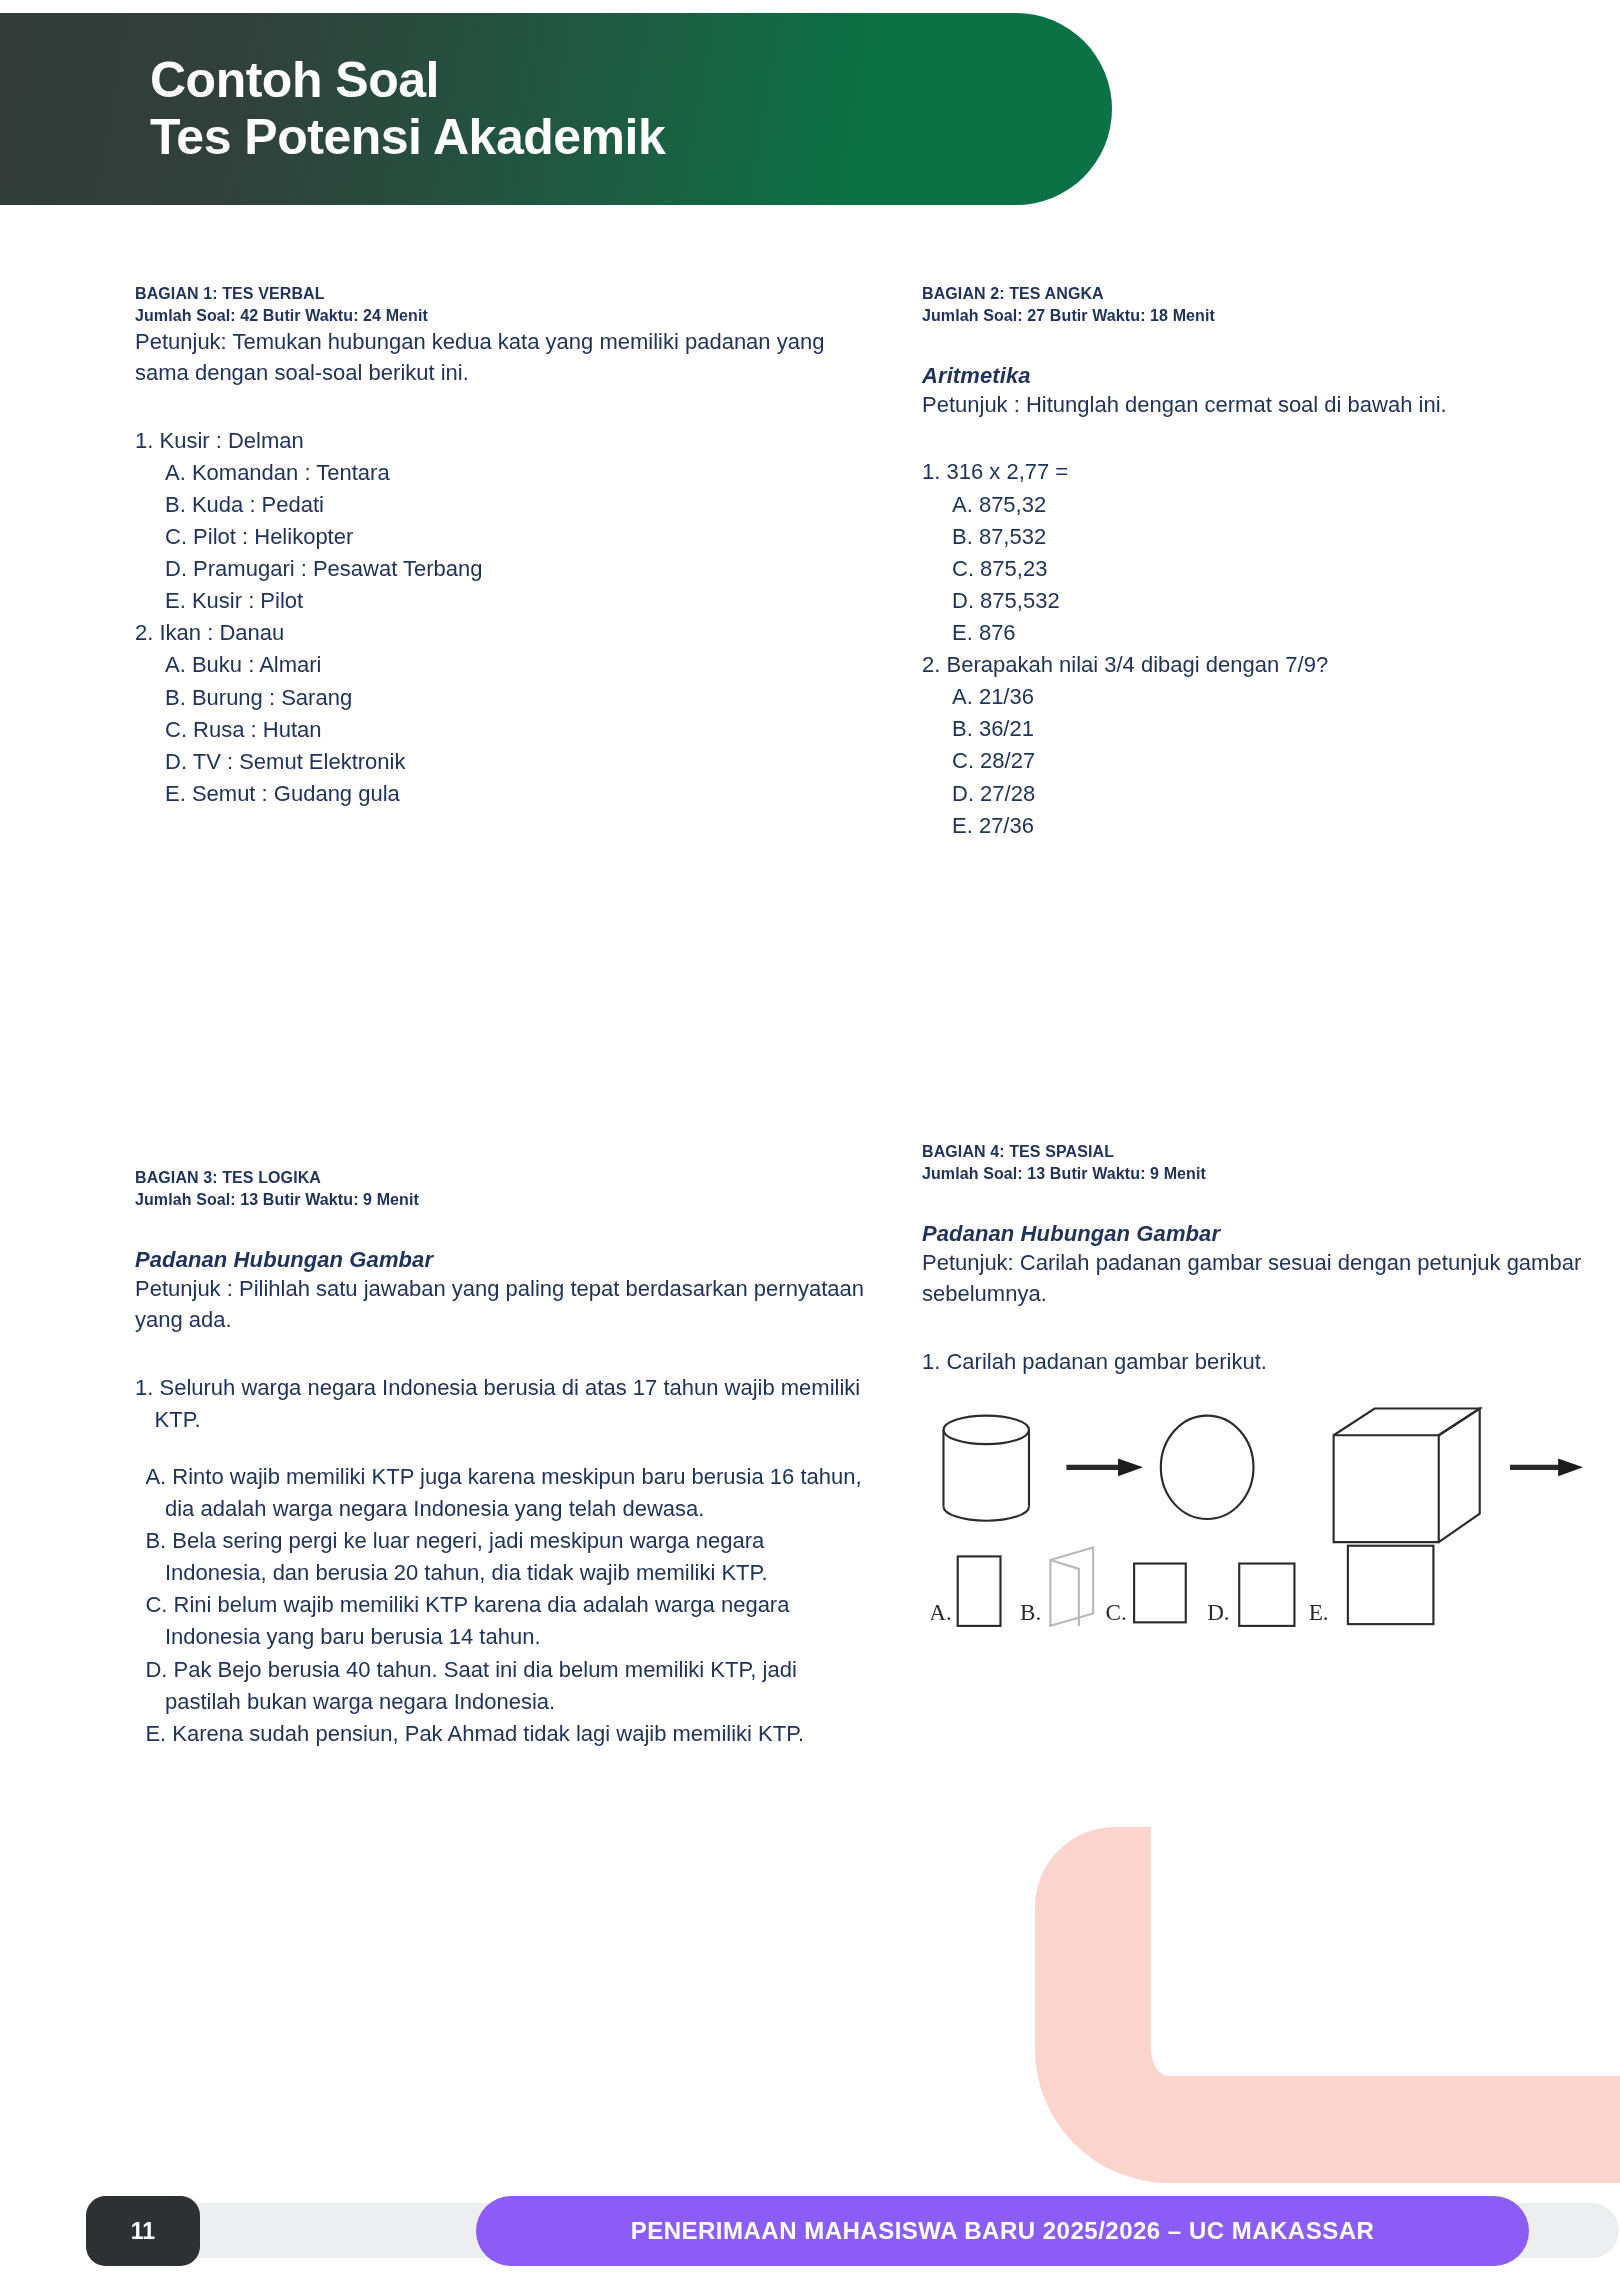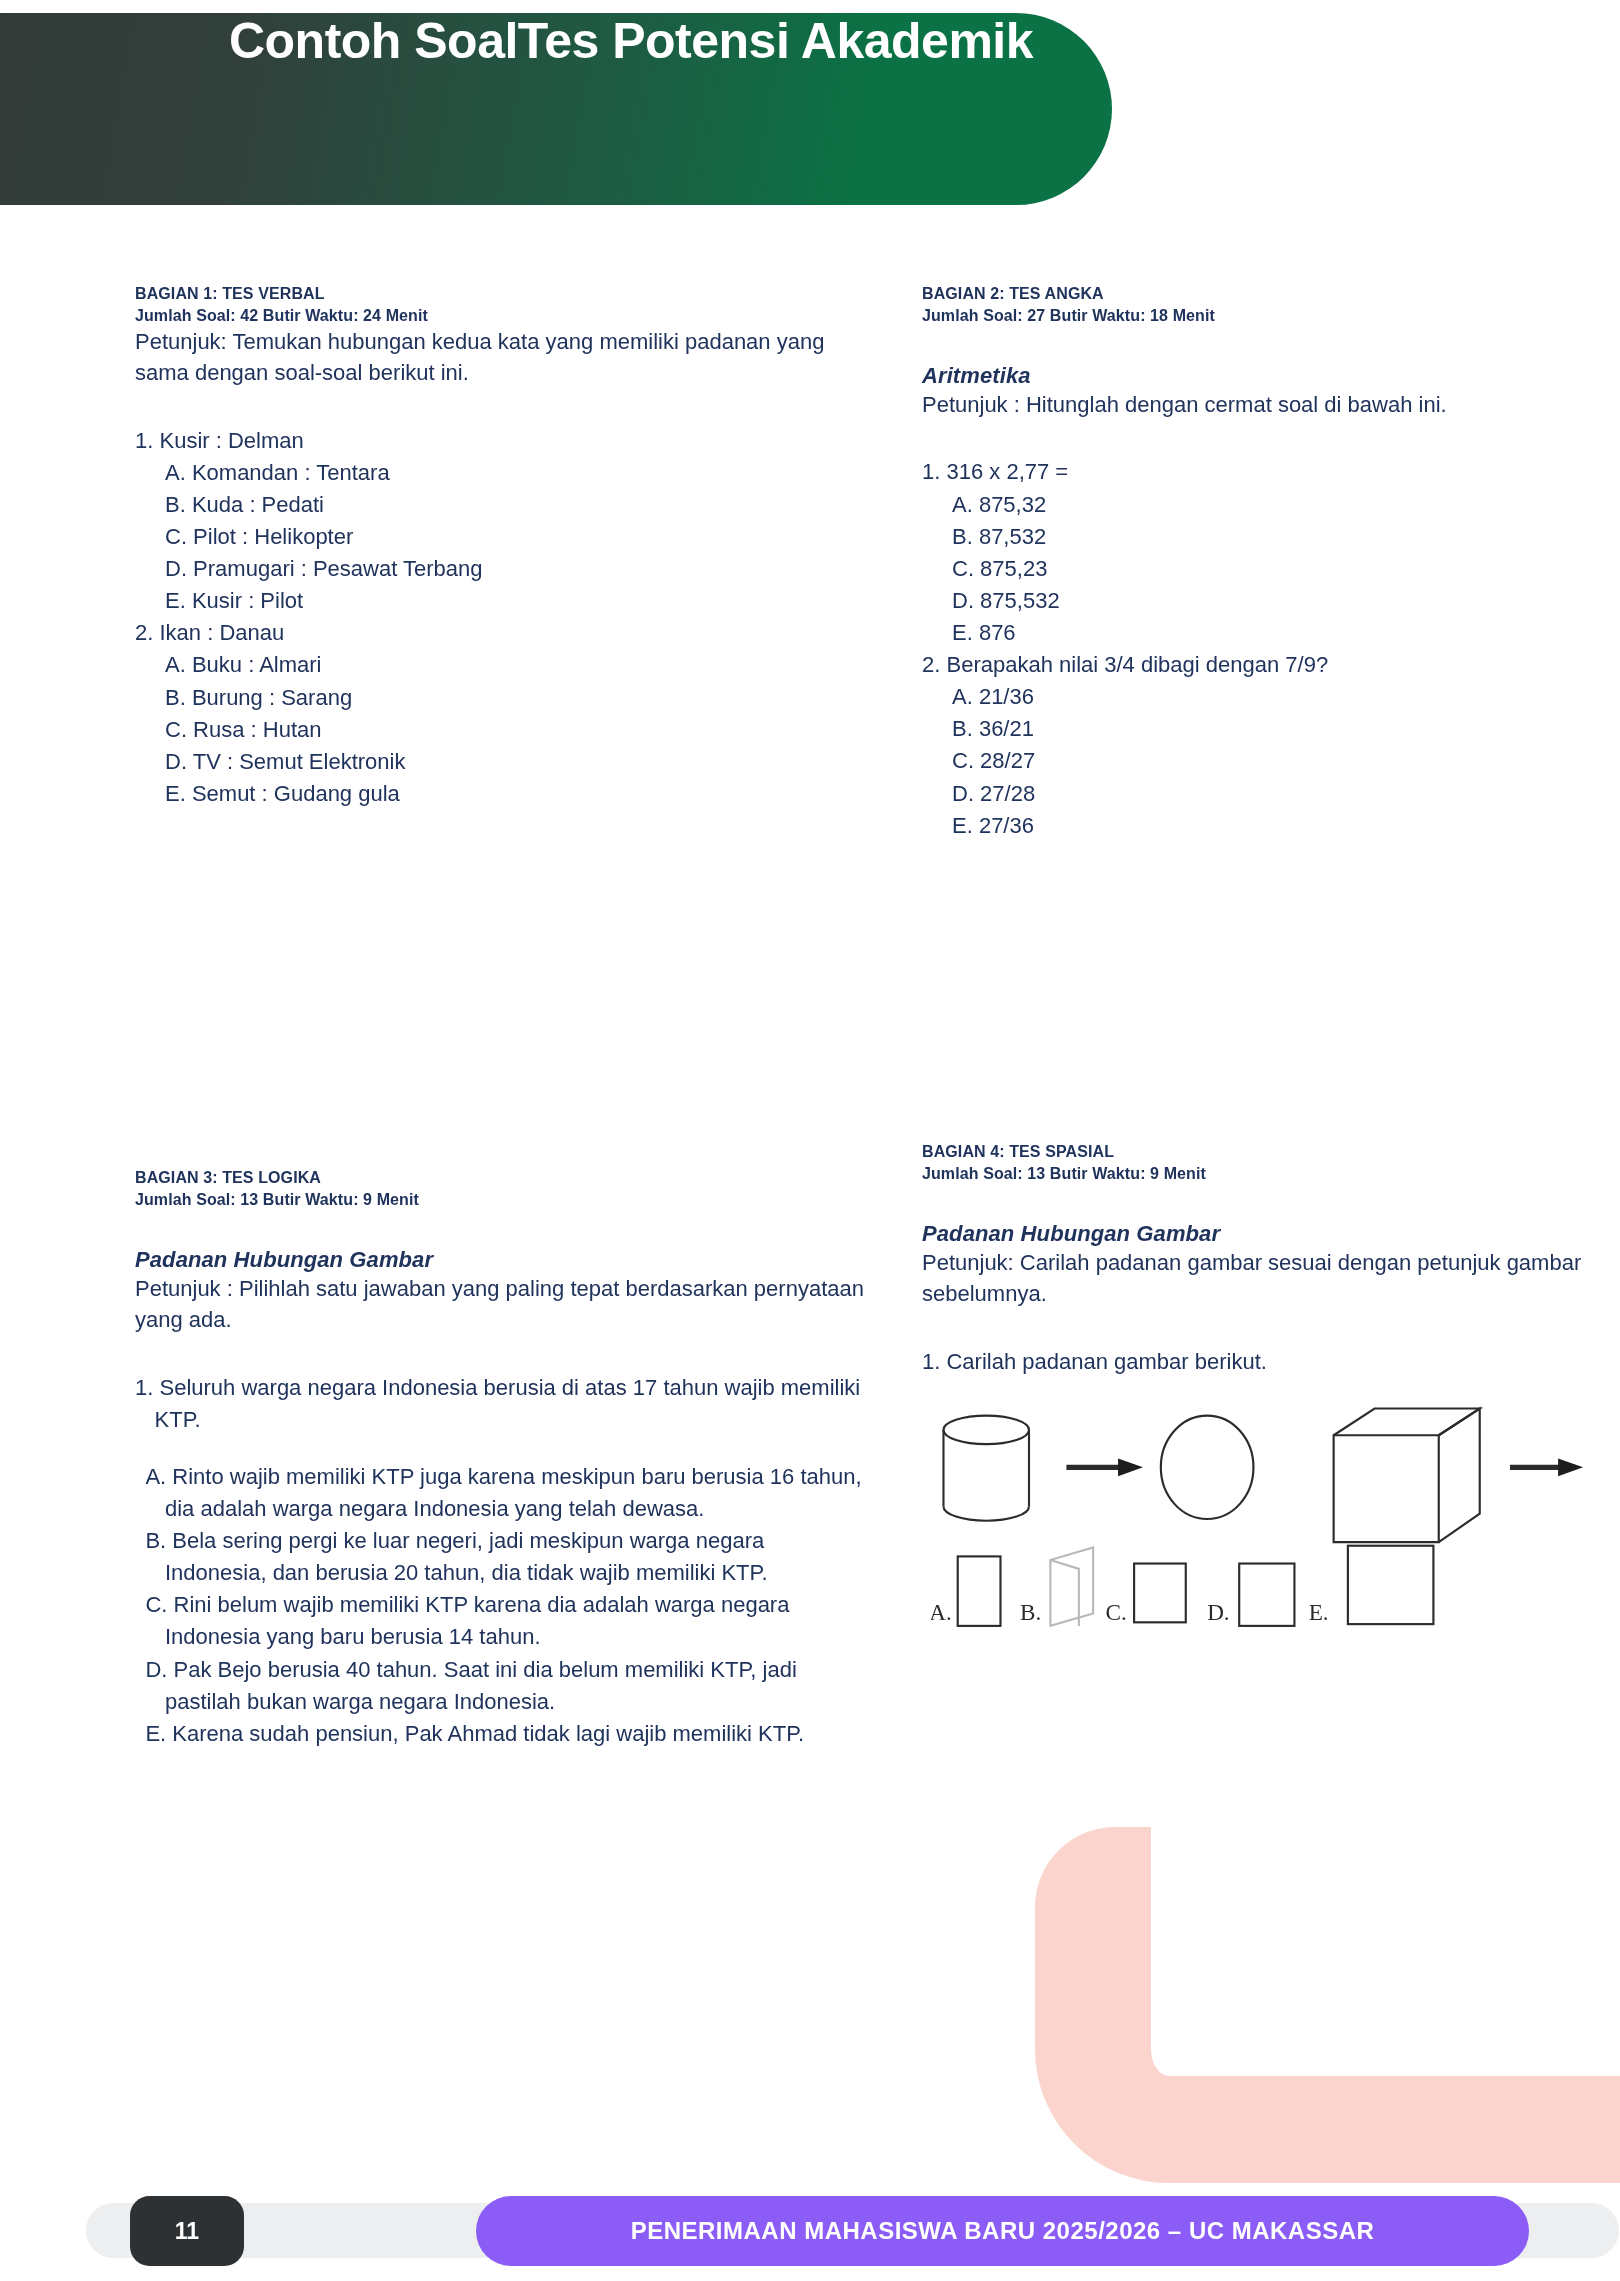--- a/index.html
+++ b/index.html
@@ -17,21 +17,21 @@
 
   
   .header-banner {
     position: absolute;
     left: 0; top: 12.5px;
     width: 1112px; height: 192px;
     background: linear-gradient(100deg, #323b38 0%, #31403b 22%, #1d5c43 56%, #0a7244 78%, #0a7244 100%);
     border-top-right-radius: 96px;
     border-bottom-right-radius: 96px;
     display: flex;
-    flex-direction: row;
+    flex-direction: column;
     justify-content: center;
     padding-left: 150px;
   }
   .header-line {
     color: #ffffff;
     font-weight: bold;
     font-size: 50px;
     line-height: 1.13;
     letter-spacing: -0.5px;
   }
@@ -114,21 +114,20 @@
   .page-chip {
     position: absolute;
     left: 86px; top: 0px;
     width: 114px; height: 70px;
     background: #2e3133;
     border-radius: 19.6px;
     display: flex; align-items: center; justify-content: center;
     color: #ffffff;
     font-weight: bold;
     font-size: 23px;
-    margin-left: 44px;
   }
   .footer-bar {
     position: absolute;
     left: 476px; top: 0px;
     width: 1053px; height: 70px;
     background: #8b5cf6;
     border-radius: 35px;
     display: flex; align-items: center; justify-content: center;
   }
   .footer-bar span {

